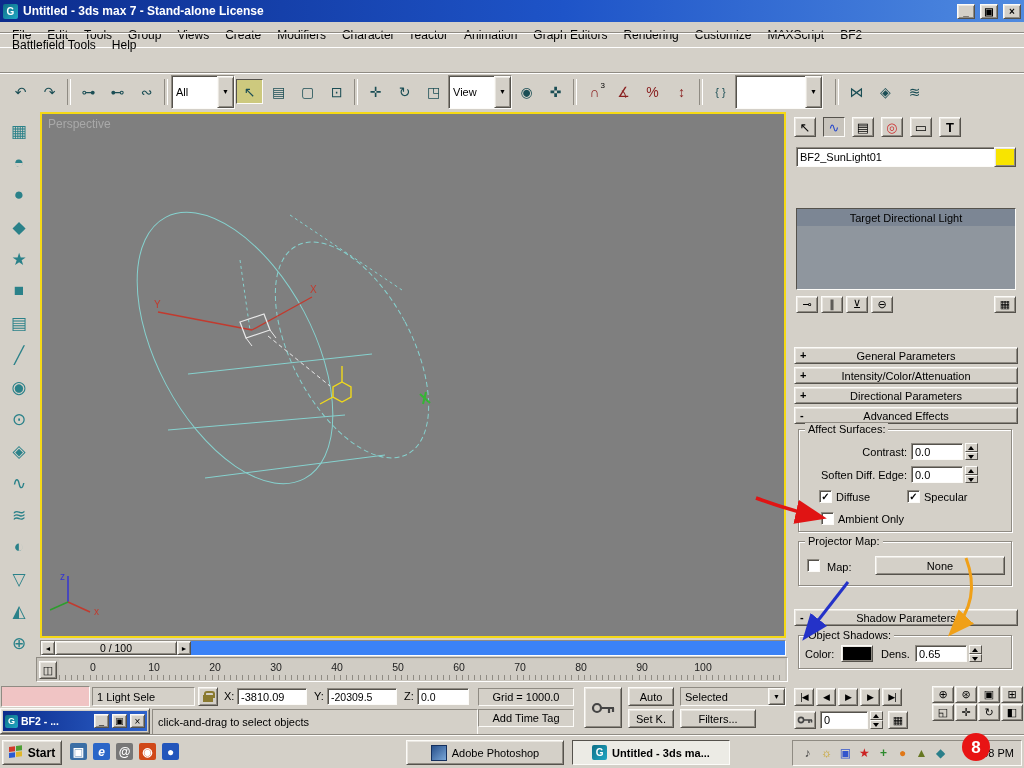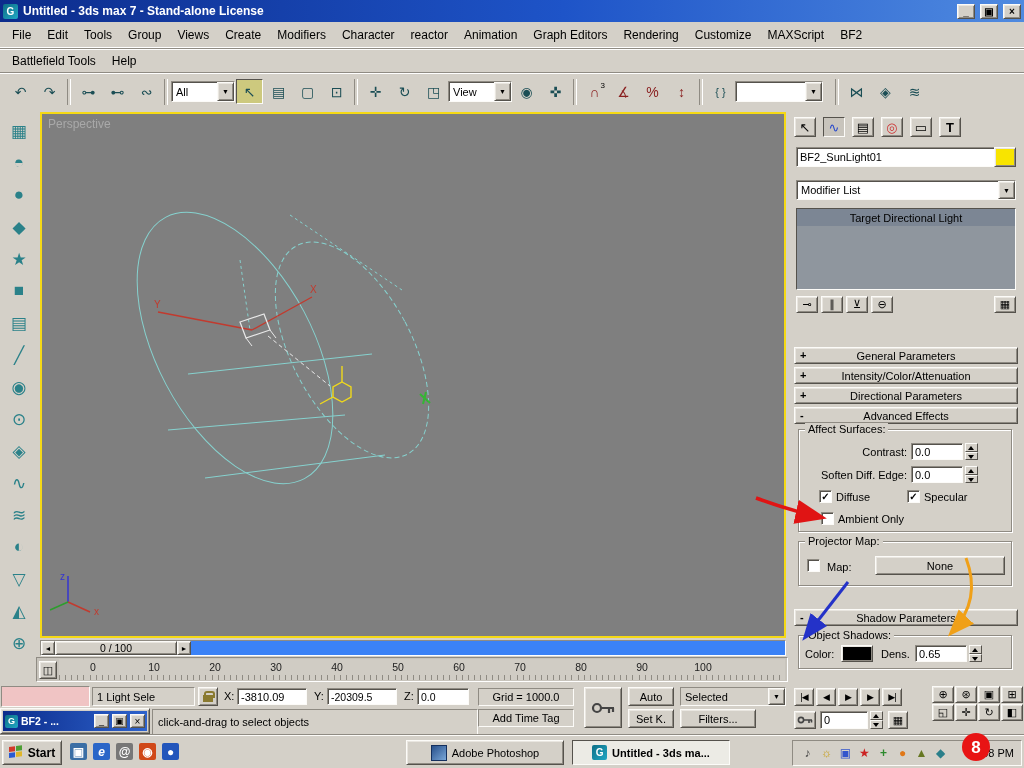--- a/index.html
+++ b/index.html
@@ -9,27 +9,27 @@
 .abs{position:absolute}
 .raised{background:#d4d0c8;border:1px solid;border-color:#fcfbf8 #55524c #55524c #fcfbf8;box-shadow:inset 1px 1px 0 #e9e6e0,inset -1px -1px 0 #8f8b83}
 .sunkw{background:#fff;border:1px solid;border-color:#8f8b83 #fcfbf8 #fcfbf8 #8f8b83;box-shadow:inset 1px 1px 0 #55524c}
 .sunkg{background:#d4d0c8;border:1px solid;border-color:#8f8b83 #fcfbf8 #fcfbf8 #8f8b83}
 button{font:inherit;color:#000;background:transparent;border:none;padding:0;display:flex;align-items:center;justify-content:center}
 .titlebar{position:absolute;left:0;top:0;width:1024px;height:22px;background:linear-gradient(90deg,#0c2c8c 0%,#1e54c8 55%,#4f8ae0 100%);display:flex;align-items:center;padding:0 3px;gap:5px}
 .title-text{color:#fff;font-weight:bold;font-size:12px;flex:1;white-space:nowrap}
 .wbtn{width:18px;height:15px;font-size:10px;font-weight:bold}
 .gicon{width:15px;height:15px;background:linear-gradient(135deg,#0e6f86,#21a7c4);color:#fff;font-weight:bold;font-size:10px;display:flex;align-items:center;justify-content:center;border-radius:2px;flex:0 0 auto}
 .menubar{position:absolute;left:0;top:22px;width:1024px;height:26px;display:flex;align-items:center;padding:0 4px;border-bottom:1px solid #fff}
-.menubar2{position:absolute;left:0;top:48px;width:1024px;height:24px;display:flex;align-items:center;padding:0 4px;border-top:1px solid #8f8b83;box-shadow:inset 0 1px 0 #fff}
+.menubar2{position:absolute;left:0;top:32px;width:1024px;height:24px;display:flex;align-items:center;padding:0 4px;border-top:1px solid #8f8b83;box-shadow:inset 0 1px 0 #fff}
 .mitem{padding:3px 8px;font-size:12px;white-space:nowrap}
 .toolbar{position:absolute;left:0;top:72px;width:1024px;height:38px;display:flex;align-items:center;padding:0 6px;border-top:1px solid #8f8b83;box-shadow:inset 0 1px 0 #fff}
 .tbtn{width:27px;height:25px;font-size:14px;color:#1b4e55;margin:0 1px;position:relative}
 .tsel{background:#cdc97e;border:1px solid;border-color:#55524c #fcfbf8 #fcfbf8 #55524c}
 .sep{width:4px;height:26px;margin:0 3px;border-left:1px solid #8f8b83;border-right:1px solid #fff}
-.combo{height:21px;display:flex;align-items:stretch}
+.combo{height:34px;display:flex;align-items:stretch}
 .cfield{padding:0 4px;display:flex;align-items:center;flex:1;overflow:hidden}
 .cbtn{width:17px;font-size:7px}
 .lefttb{position:absolute;left:0;top:112px;width:38px;height:580px;display:flex;flex-direction:column;align-items:center;gap:6px;padding-top:6px}
 .ltbtn{width:28px;height:26px;font-size:17px;color:#2a8189;display:flex;align-items:center;justify-content:center}
 .viewport{position:absolute;left:40px;top:112px;width:746px;height:526px;border:2px solid #f5d915;background:#7f7f7f;overflow:hidden}
 .vp-label{position:absolute;left:6px;top:3px;color:#a9a9a9;font-size:12px}
 .timeline{position:absolute;left:40px;top:640px;width:746px;height:16px;background:#3b82f6;border:1px solid;border-color:#8f8b83 #fff #fff #8f8b83;display:flex;align-items:center}
 .tl-arrow{width:14px;height:14px;font-size:7px}
 .tl-handle{width:122px;height:14px;font-size:10.5px;justify-content:center}
 .trackbar{position:absolute;left:36px;top:657px;width:752px;height:25px;background:#c8c4bc;border:1px solid;border-color:#8f8b83 #fff #fff #8f8b83}
@@ -240,24 +240,20 @@
     <div class="abs" style="left:6px;top:7px;display:flex;gap:7px">
       <button class="ptab raised">↖</button>
       <button class="ptab raised active" style="color:#2244cc">∿</button>
       <button class="ptab raised">▤</button>
       <button class="ptab raised" style="color:#cc3333">◎</button>
       <button class="ptab raised">▭</button>
       <button class="ptab raised" style="font-weight:bold">T</button>
     </div>
     <div class="fld" style="left:8px;top:37px;width:216px;height:20px">BF2_SunLight01</div>
     <div class="abs raised" style="left: 206px; top: 37px; width: 22px; height: 20px; background: rgb(248, 228, 0);"></div>
-    <div class="combo sunkw abs" style="left:8px;top:70px;width:220px;height:20px">
-      <span class="cfield">Modifier List</span>
-      <button class="cbtn raised">▼</button>
-    </div>
     <div class="stack" style="left:8px;top:98px;width:220px;height:82px">
       <div class="stackrow">Target Directional Light</div>
     </div>
     <div class="abs" style="left:8px;top:186px;width:220px;display:flex;gap:3px">
       <button class="sbt raised">⊸</button>
       <button class="sbt raised">∥</button>
       <button class="sbt raised">⊻</button>
       <button class="sbt raised">⊖</button>
       <button class="sbt raised" style="margin-left:auto">▦</button>
     </div>

